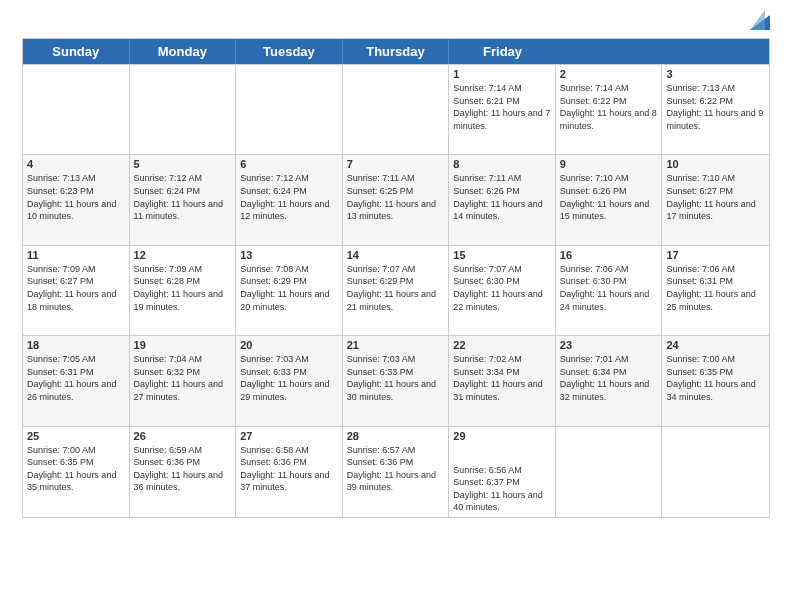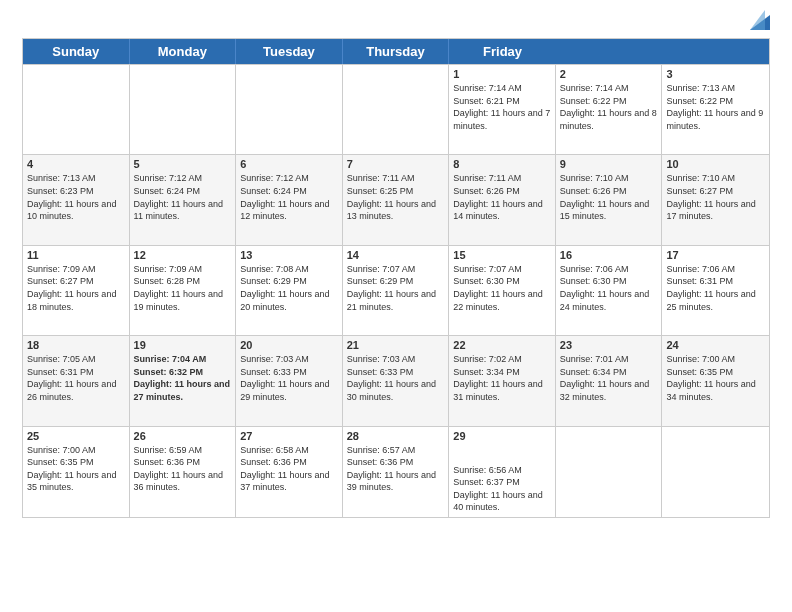--- a/index.html
+++ b/index.html
@@ -253,21 +253,21 @@
         </div>
         <div class="cal-row">
           <div class="cal-cell shaded">
             <div class="day-num">18</div>
             <div class="day-info" style="white-space: pre-line;">Sunrise: 7:05 AM
 Sunset: 6:31 PM
 Daylight: 11 hours and 26 minutes.</div>
           </div>
           <div class="cal-cell shaded">
             <div class="day-num">19</div>
-            <div class="day-info" style="white-space: pre-line; font-weight: bold;">Sunrise: 7:04 AM
+            <div class="day-info" style="white-space: pre-line;">Sunrise: 7:04 AM
 Sunset: 6:32 PM
 Daylight: 11 hours and 27 minutes.</div>
           </div>
           <div class="cal-cell shaded">
             <div class="day-num">20</div>
             <div class="day-info" style="white-space: pre-line;">Sunrise: 7:03 AM
 Sunset: 6:33 PM
 Daylight: 11 hours and 29 minutes.</div>
           </div>
           <div class="cal-cell shaded">

